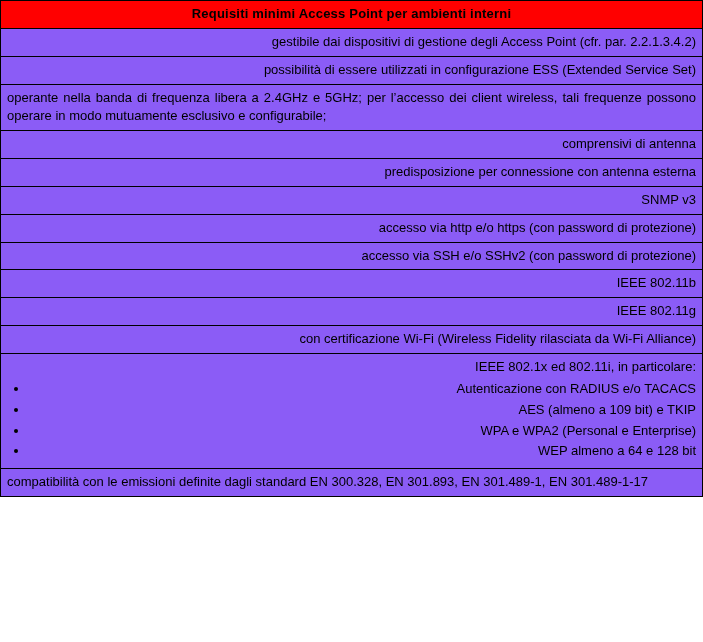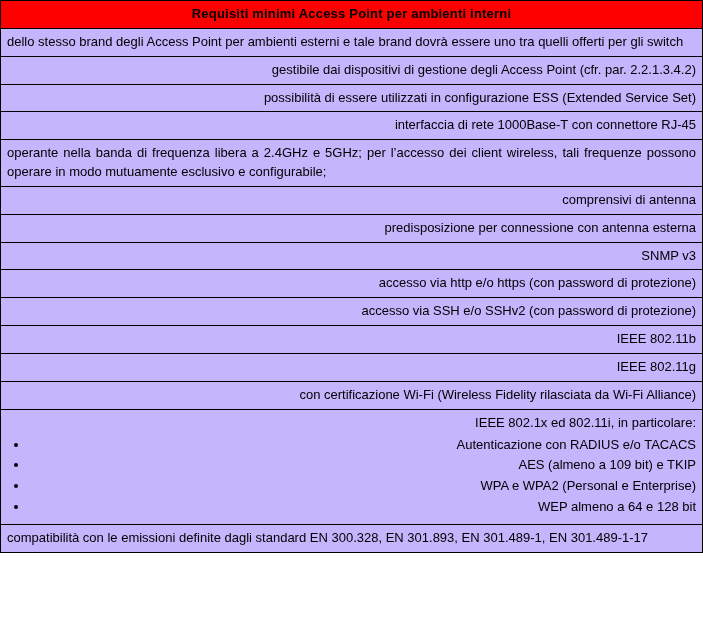--- a/index.html
+++ b/index.html
@@ -10,21 +10,21 @@
     font-family: "Trebuchet MS", "Lucida Grande", Verdana, sans-serif;
     font-size: 13px;
     color: #000;
   }
   .wrap {
     width: 703px;
   }
   table {
     width: 100%;
     border-collapse: collapse;
-    background: #c4b5fd;
+    background: #8b5cf6;
   }
   th, td {
     border: 1px solid #000;
     padding: 4px 6px;
     text-align: right;
     vertical-align: top;
     line-height: 1.45;
   }
   th {
     background: #ff0000;
@@ -49,30 +49,24 @@
 
 <div class="wrap">
 <table>
   <thead>
     <tr>
       <th>Requisiti minimi Access Point per ambienti interni</th>
     </tr>
   </thead>
   <tbody>
         <tr>
-          <td class="just">dello stesso brand degli Access Point per ambienti esterni e tale brand dovrà essere uno tra quelli offerti per gli switch</td>
-        </tr>
-        <tr>
           <td>gestibile dai dispositivi di gestione degli Access Point (cfr. par. 2.2.1.3.4.2)</td>
         </tr>
         <tr>
           <td>possibilità di essere utilizzati in configurazione ESS (Extended Service Set)</td>
-        </tr>
-        <tr>
-          <td>interfaccia di rete 1000Base-T con connettore RJ-45</td>
         </tr>
         <tr>
           <td class="just">operante nella banda di frequenza libera a 2.4GHz e 5GHz; per l’accesso dei client wireless, tali frequenze possono operare in modo mutuamente esclusivo e configurabile;</td>
         </tr>
         <tr>
           <td>comprensivi di antenna</td>
         </tr>
         <tr>
           <td>predisposizione per connessione con antenna esterna</td>
         </tr>

